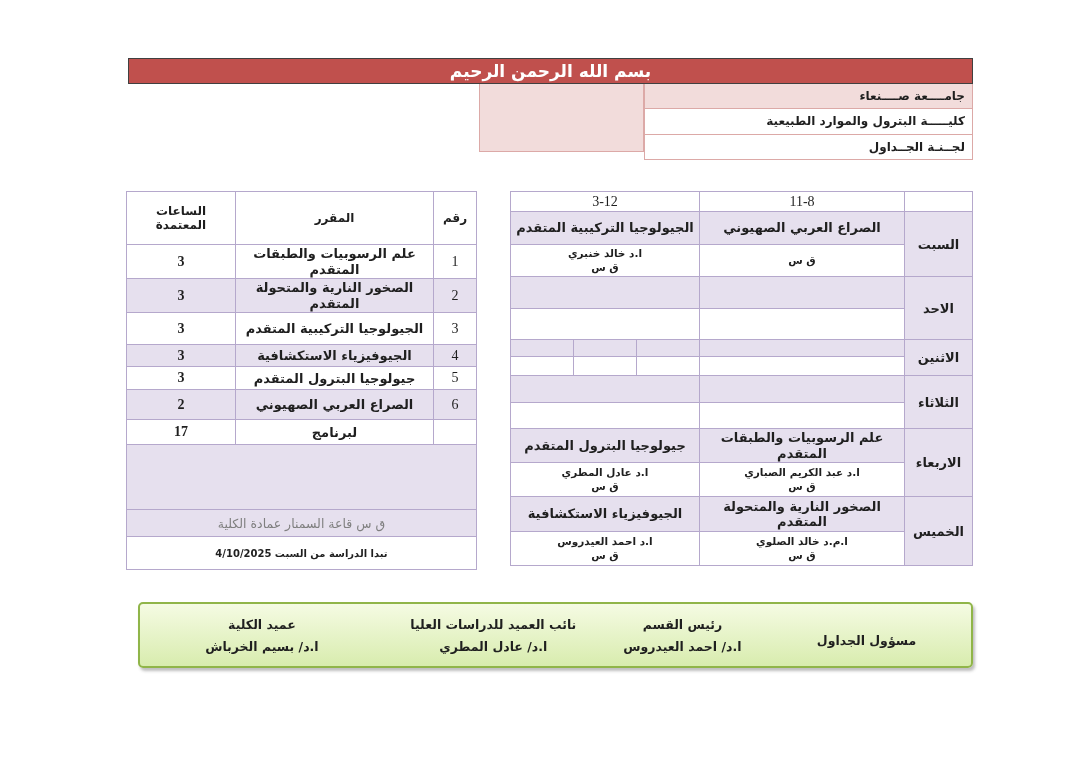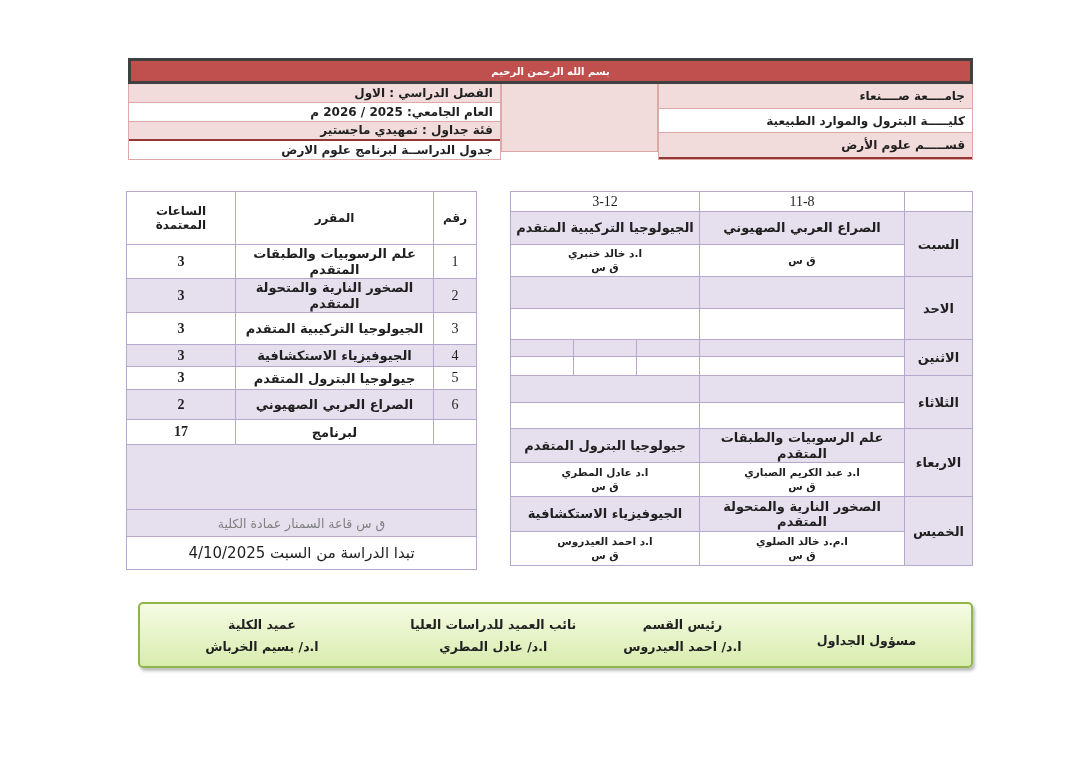--- a/index.html
+++ b/index.html
@@ -5,22 +5,22 @@
   * { margin:0; padding:0; box-sizing:border-box; }
   html,body { background:#ffffff; }
   .page {
     position:relative; width:1080px; height:762px; background:#ffffff;
     font-family:"DejaVu Sans", sans-serif; color:#1f1f1f; overflow:hidden;
   }
   .doc { position:absolute; left:128px; top:58px; width:845px; direction:rtl; }
 
   
   .bismillah {
-    height:26px; background:#C0504D; border:3px solid #404040;
-    color:#ffffff; font-weight:bold; font-size:10px;
+    height:26px; background:#C0504D; border:1px solid #404040;
+    color:#ffffff; font-weight:bold; font-size:17px;
     display:flex; align-items:center; justify-content:center;
   }
   .hdr { display:flex; direction:rtl; height:76px; }
   .hdr-col { display:flex; flex-direction:column; border:1px solid #DCA9A7; border-top:none; }
   .hdr-col-right { width:329px; }
   .hdr-col-left  { width:390px; }
   .hdr-mid-wrap  { width:165px; }
   .hdr-mid-block { height:68px; background:#F2DCDB; border:1px solid #DCA9A7; border-top:none; }
   .hdr-cell {
     flex:1; display:flex; align-items:center; padding:0 7px;
@@ -43,21 +43,21 @@
   .time-cell { direction:ltr; font-family:"Liberation Serif","DejaVu Serif",serif; font-size:14px; background:#fff; }
   .day-cell  { font-weight:bold; font-size:13px; background:#E6E0EE; }
   .course-cell { font-weight:bold; font-size:13px; line-height:1.2; }
   .lect-cell { font-weight:bold; font-size:10.5px; line-height:1.3; background:#fff; }
 
   .crs-hdr   { font-weight:bold; font-size:12px; background:#fff; }
   .num-cell  { font-family:"Liberation Serif","DejaVu Serif",serif; font-size:14px; }
   .hours-cell{ font-family:"Liberation Serif","DejaVu Serif",serif; font-size:14px; font-weight:bold; }
   .total-cell{ font-weight:bold; font-size:13px; }
   .note-room { color:#7F7F7F; font-size:12.5px; font-weight:normal; background:#E6E0EE; }
-  .note-start{ font-weight:normal; font-size:15px; background:#fff; }
+  .note-start{ font-weight:bold; font-size:10px; background:#fff; }
 
   
   .footer {
     margin-top:32px; height:66px; width:835px;
     background:linear-gradient(#F5FBE3, #D8ECAE);
     border:2px solid #90B549; border-radius:5px;
     box-shadow:2px 3px 3px rgba(110,110,110,0.45);
     display:flex; direction:rtl;
   }
   .sig { display:flex; flex-direction:column; justify-content:space-evenly; text-align:center;
@@ -69,30 +69,24 @@
 
 <div class="page">
   <div class="doc">
 
     <div class="bismillah">بسم الله الرحمن الرحيم</div>
 
     <div class="hdr">
       <div class="hdr-col hdr-col-right">
         <div class="hdr-cell pink">جامــــعة صــــنعاء</div>
         <div class="hdr-cell white">كليـــــة البترول والموارد الطبيعية</div>
-        <div class="hdr-cell pink sep">قســـــم علوم الأرض</div>
+        <div class="hdr-cell white">لجــنـة الجــداول</div>
       </div>
       <div class="hdr-mid-wrap">
         <div class="hdr-mid-block"></div>
-      </div>
-      <div class="hdr-col hdr-col-left">
-        <div class="hdr-cell pink">الفصل الدراسي : الاول</div>
-        <div class="hdr-cell white">العام الجامعي: 2025 / 2026 م</div>
-        <div class="hdr-cell pink sep">فئة جداول : تمهيدي ماجستير</div>
-        <div class="hdr-cell white">جدول الدراســة لبرنامج علوم الارض</div>
       </div>
     </div>
 
     <div class="main">
 
       <table class="sched" dir="rtl">
         <colgroup>
             <col style="width:68px">
             <col style="width:205px">
             <col style="width:63px">

